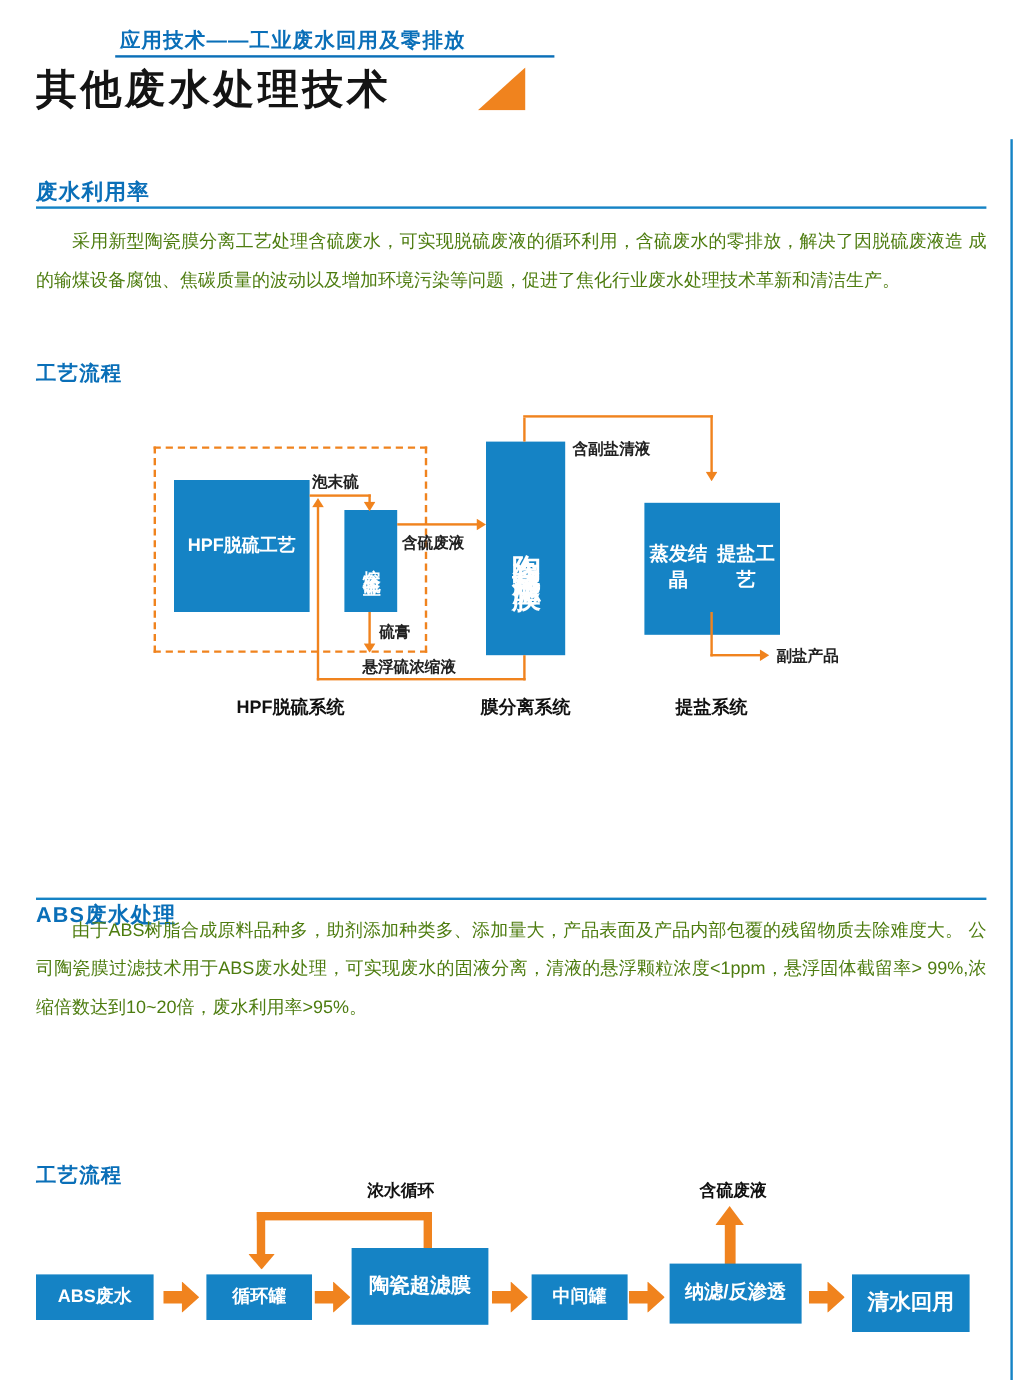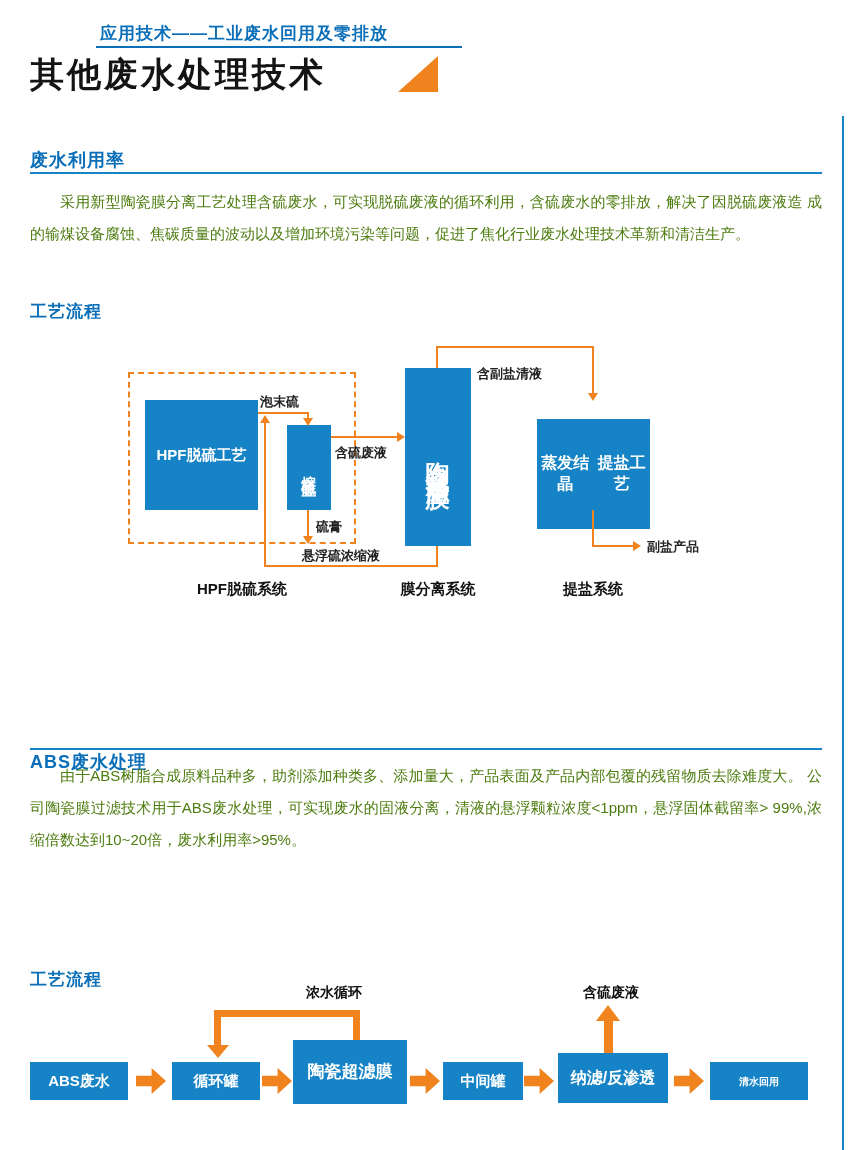--- a/index.html
+++ b/index.html
@@ -127,21 +127,21 @@
 
   <div class="flabel-lg" style="left:583px;top:984px;">含硫废液</div>
   <div class="loopseg" style="left:604px;top:1020px;width:9px;height:35px;"></div>
   <div class="up-ah" style="left:596px;top:1005px;"></div>
 
   <div class="bluebox" style="left:30px;top:1062px;width:98px;height:38px;font-size:15px;">ABS废水</div>
   <div class="bluebox" style="left:172px;top:1062px;width:88px;height:38px;font-size:15px;">循环罐</div>
   <div class="bluebox" style="left:293px;top:1040px;width:114px;height:64px;font-size:17px;">陶瓷超滤膜</div>
   <div class="bluebox" style="left:443px;top:1062px;width:80px;height:38px;font-size:15px;">中间罐</div>
   <div class="bluebox" style="left:558px;top:1053px;width:110px;height:50px;font-size:16px;">纳滤/反渗透</div>
-  <div class="bluebox" style="left:710px;top:1062px;width:98px;height:38px;font-size:10px;">清水回用</div>
+  <div class="bluebox" style="left:710px;top:1062px;width:98px;height:48px;font-size:18px;">清水回用</div>
 
   <div class="barrow" style="left:136px;top:1068px;"></div>
   <div class="barrow" style="left:262px;top:1068px;"></div>
   <div class="barrow" style="left:410px;top:1068px;"></div>
   <div class="barrow" style="left:524px;top:1068px;"></div>
   <div class="barrow" style="left:674px;top:1068px;"></div>
 
 </div>
 
 </body></html>

